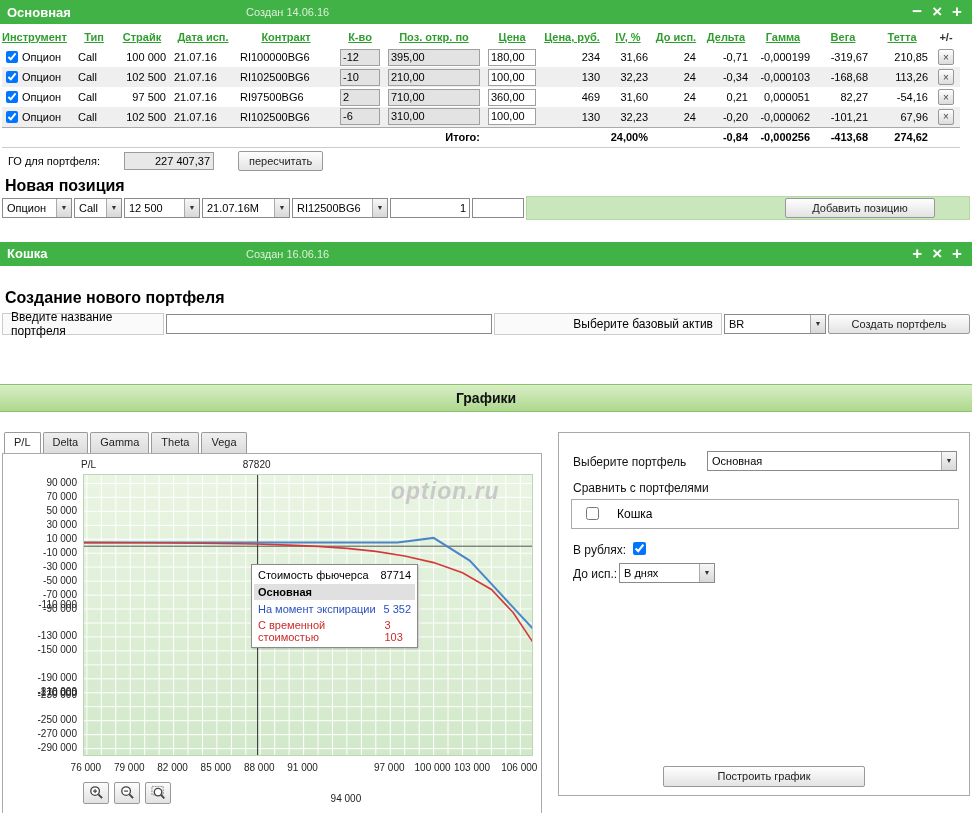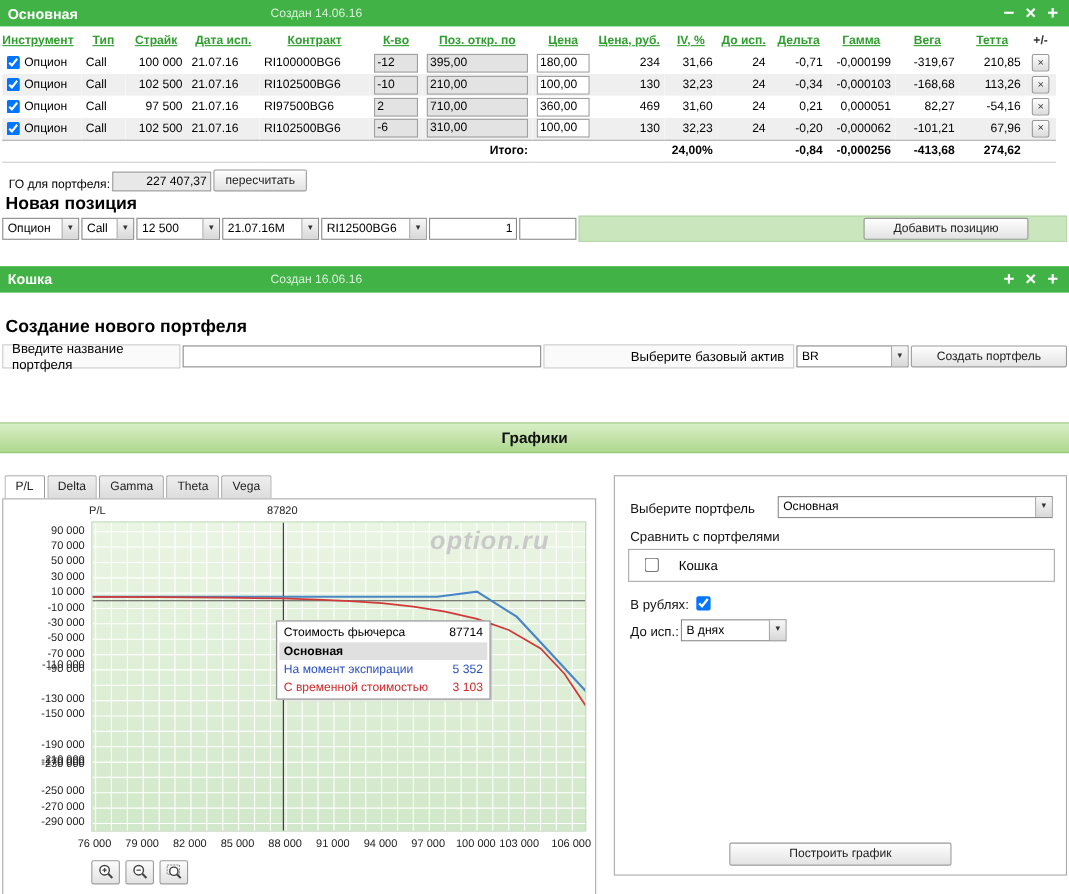--- a/index.html
+++ b/index.html
@@ -29,21 +29,21 @@
   .delbtn{width:16px;height:16px;border:1px solid #999;background:linear-gradient(#fdfdfd,#dcdcdc);font-size:10px;line-height:13px;color:#444;cursor:pointer;padding:0;border-radius:2px}
   tr.totals td{font-weight:bold;border-top:1px solid #aaa;border-bottom:1px solid #ccc;background:#fff}
 
   
   .btn{height:20px;border:1px solid #999;background:linear-gradient(#fefefe,#e3e3e3);font-size:11px;font-family:inherit;border-radius:2px;cursor:pointer;padding:0 10px;color:#222}
   .txt{border:1px solid #8a8a8a;height:20px;font-size:11px;padding:0 3px;font-family:inherit}
   .sunken{background:#e8e8e8;border:1px solid #9c9c9c;width:90px;height:18px;text-align:right;font-size:11px;line-height:16px;padding:0 3px}
   .sel{display:inline-flex;align-items:center;border:1px solid #8a8a8a;background:#fff;height:20px;font-size:11px;position:relative;padding:0 18px 0 4px;cursor:pointer;white-space:nowrap}
   .sel .arr{position:absolute;right:0;top:0;width:15px;height:100%;background:linear-gradient(#f7f7f7,#d8d8d8);border-left:1px solid #aaa;display:flex;align-items:center;justify-content:center;font-size:7px;color:#333}
 
-  .margin-row{display:flex;align-items:flex-end;height:26px;padding-left:8px;gap:2px;font-size:11px}
+  .margin-row{display:flex;align-items:center;height:26px;padding-left:8px;gap:24px;font-size:11px}
   h2{font-size:16px;font-weight:bold;padding:3px 5px;height:22px}
 
   .newpos-row{display:flex;height:24px;align-items:center;margin:0 2px;gap:2px}
   .green-strip{flex:1;background:#c9e6bd;height:24px;display:flex;align-items:center;justify-content:flex-end;border:1px solid #b4d8a6}
   .green-strip .btn{width:150px;margin-right:34px}
 
   .create-row{display:flex;height:24px;align-items:center;margin:4px 2px 0 2px;gap:2px}
   .create-label{display:flex;align-items:center;height:22px;border:1px solid #ccc;background:#fafafa;padding:0 8px;font-size:12px}
   .create-label.right{justify-content:flex-end}
 
@@ -56,21 +56,21 @@
   .tab{border:1px solid #9a9a9a;border-bottom:none;background:linear-gradient(#efefef,#dcdcdc);padding:0 9px;font-size:11px;line-height:19px;cursor:pointer;margin-right:2px;border-radius:2px 2px 0 0;color:#222}
   .tab.active{background:#fff}
   .chart-box,.right-box{border:1px solid #aaa;height:364px;position:relative;background:#fff}
   .axis-title{position:absolute;left:78px;top:5px;font-size:10px;color:#222}
   .price-label{position:absolute;top:5px;width:42px;text-align:center;font-size:10px;color:#222}
   #plot{position:absolute;left:80px;top:20px;background:linear-gradient(180deg,#eaf5e3,#d2e8ca);border:1px solid #bcd6b4}
   .overlay{position:absolute;inset:0;pointer-events:none}
   .ylab{position:absolute;left:0;width:74px;text-align:right;font-size:10px;color:#222}
   .xlab{position:absolute;top:308px;width:56px;text-align:center;font-size:10px;color:#222}
   .watermark{position:absolute;left:388px;top:24px;font-size:23px;font-weight:bold;color:#c9c9c9;letter-spacing:1px;font-style:italic}
-  .tooltip{position:absolute;left:248px;top:110px;width:195px;background:#fff;border:1px solid #8a8a8a;font-size:11px;padding:2px;box-shadow:1px 1px 2px rgba(0,0,0,.2)}
+  .tooltip{position:absolute;left:248px;top:110px;width:167px;background:#fff;border:1px solid #8a8a8a;font-size:11px;padding:2px;box-shadow:1px 1px 2px rgba(0,0,0,.2)}
   .tt-row{display:flex;justify-content:space-between;padding:2px 4px}
   .tt-head{background:#e0e0e0;font-weight:bold;padding:2px 4px;margin:1px 0}
   .tt-row.blue{color:#2b50bd}
   .tt-row.red{color:#cc2a2a}
   .zoom-btns{position:absolute;left:80px;top:328px;display:flex}
   .zbtn{width:26px;height:22px;border:1px solid #999;background:linear-gradient(#fcfcfc,#e2e2e2);display:inline-flex;align-items:center;justify-content:center;margin-right:5px;border-radius:2px;cursor:pointer;padding:0}
 
   
   .rp-label{position:absolute;font-size:12px;color:#111}
   .rp-sel{position:absolute}
@@ -422,21 +422,21 @@
           <div class="ylab" style="top: 274.663px;">-270 000</div>
           <div class="ylab" style="top: 288.624px;">-290 000</div>
         </div>
       <div class="overlay" id="xlabels">
           <div class="xlab" style="left: 54.8892px;">76 000</div>
           <div class="xlab" style="left: 98.2279px;">79 000</div>
           <div class="xlab" style="left: 141.567px;">82 000</div>
           <div class="xlab" style="left: 184.905px;">85 000</div>
           <div class="xlab" style="left: 228.244px;">88 000</div>
           <div class="xlab" style="left: 271.583px;">91 000</div>
-          <div class="xlab" style="left: 314.921px;">94 000</div>
+          <div class="xlab" style="left: 314.921px; margin-top: 31px;">94 000</div>
           <div class="xlab" style="left: 358.26px;">97 000</div>
           <div class="xlab" style="left: 401.599px;">100 000</div>
           <div class="xlab" style="left: 441px;">103 000</div>
           <div class="xlab" style="left: 488.276px;">106 000</div>
         </div>
       <div class="watermark">option.ru</div>
 
       <div class="tooltip">
         <div class="tt-row">
           <span>Стоимость фьючерса</span>

